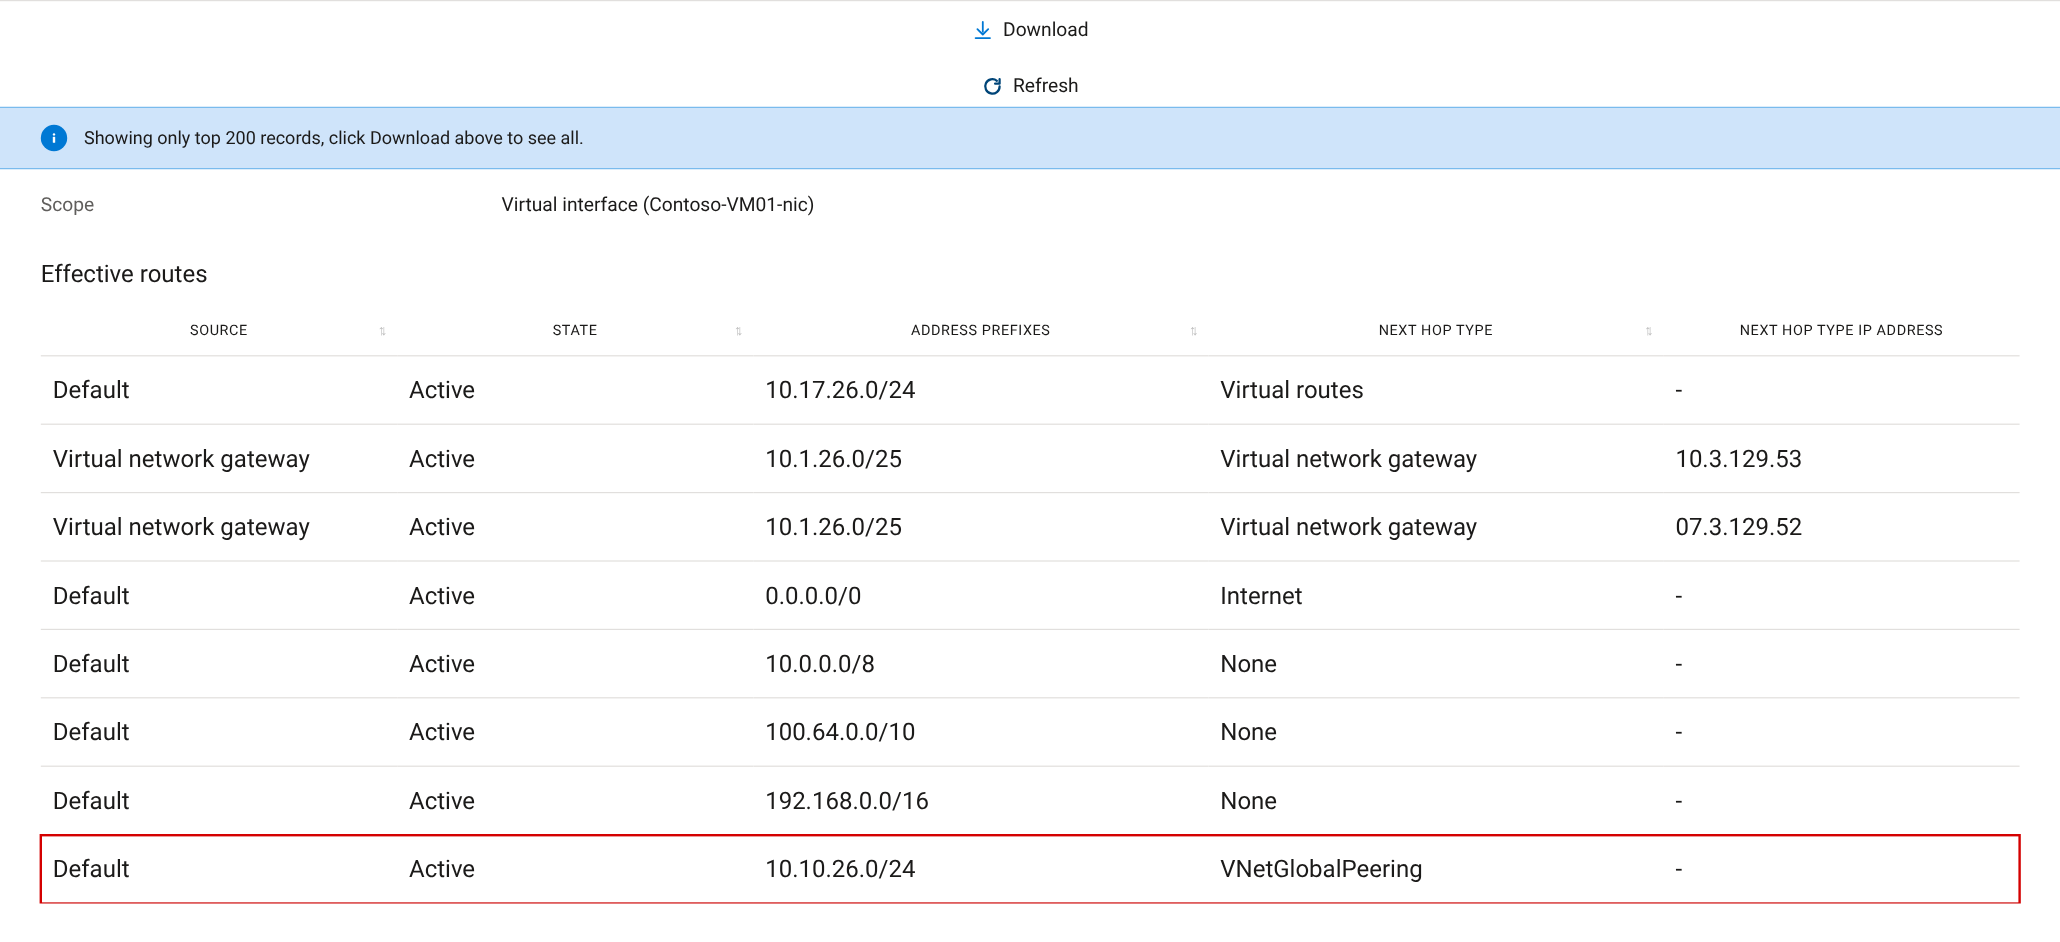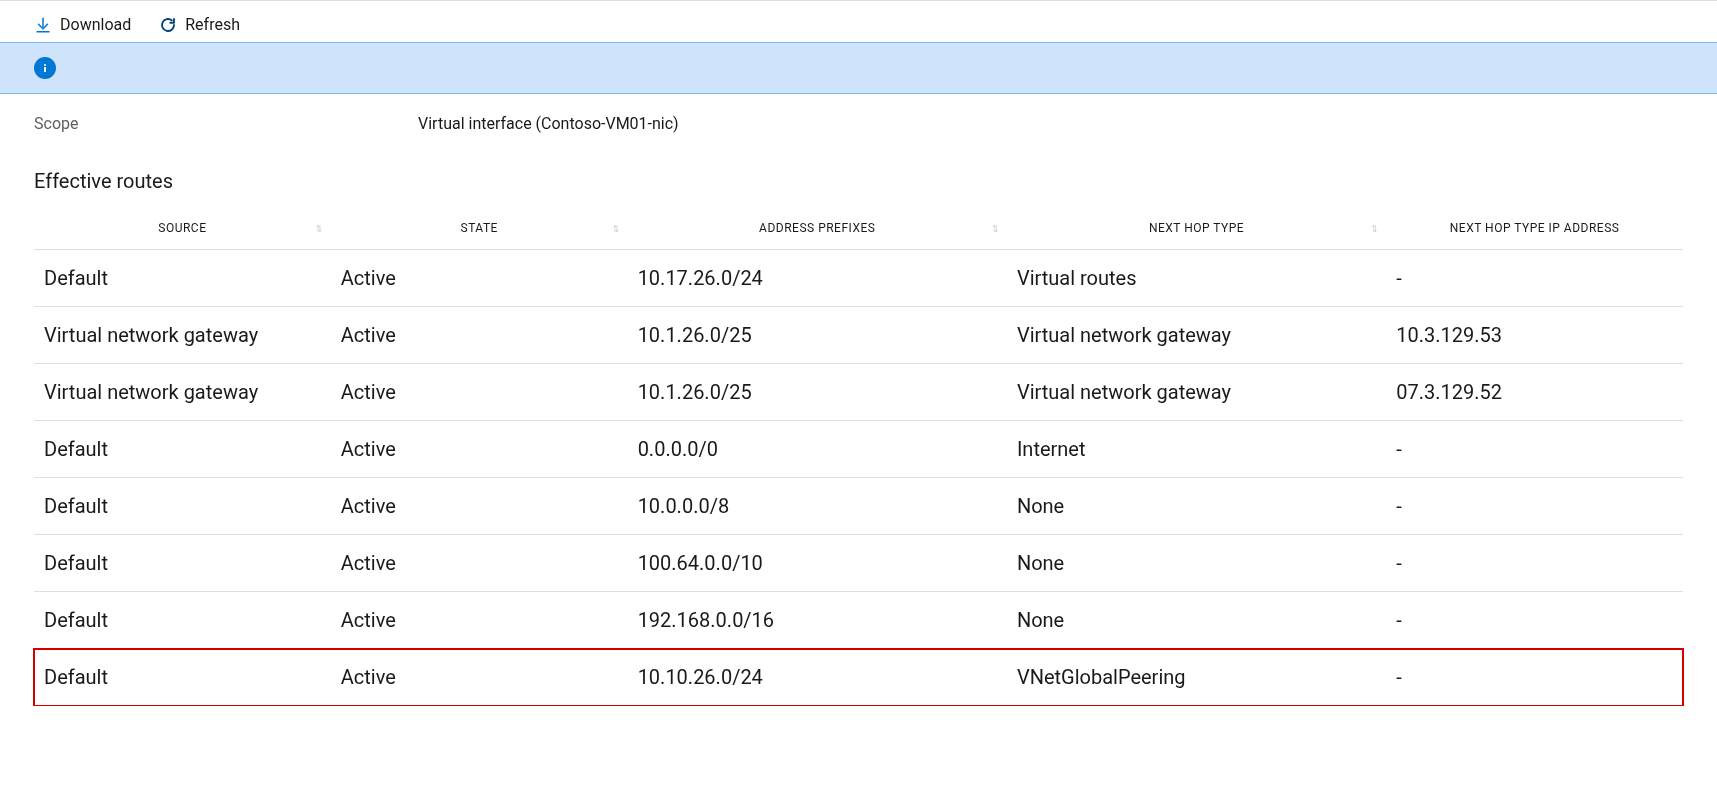--- a/index.html
+++ b/index.html
@@ -28,20 +28,21 @@
     margin: 0 auto;
     border-top: 1px solid var(--border);
   }
 
   
   .toolbar {
     display: flex;
     align-items: center;
     gap: 28px;
     padding: 14px 34px 8px 34px;
+    flex-direction: column;
   }
   .toolbar button {
     display: inline-flex;
     align-items: center;
     gap: 8px;
     border: none;
     background: transparent;
     color: var(--fg);
     font: inherit;
     font-size: 16px;
@@ -169,20 +170,21 @@
     </button>
   </div>
 
   <div class="info-bar">
     <span class="info-icon-wrap">
       <svg viewBox="0 0 24 24">
         <circle cx="12" cy="6" r="2" fill="#fff"></circle>
         <rect x="10" y="10" width="4" height="10" rx="1" fill="#fff"></rect>
       </svg>
     </span>
+    <span>Showing only top 200 records, click Download above to see all.</span>
   </div>
 
   <div class="meta-row">
     <span class="label">Scope</span>
     <span class="value">Virtual interface (Contoso-VM01-nic)</span>
   </div>
 
   <h2 class="section-title">Effective routes</h2>
 
   <table class="route-table">

